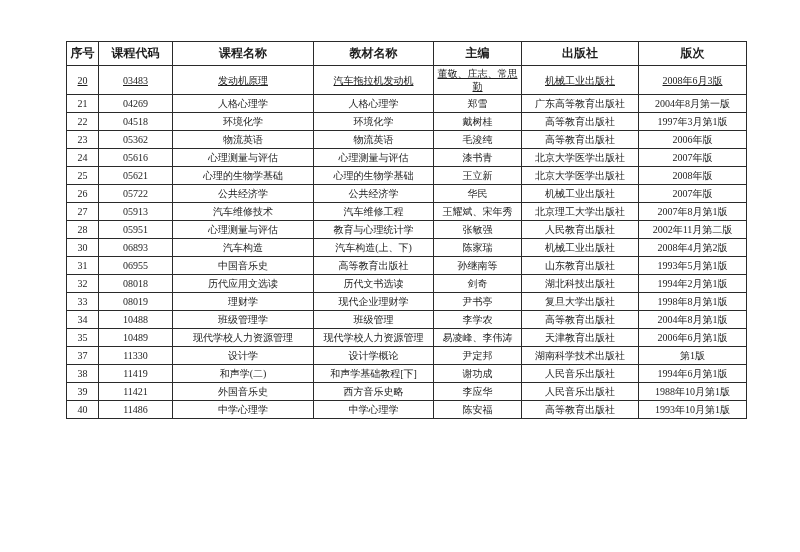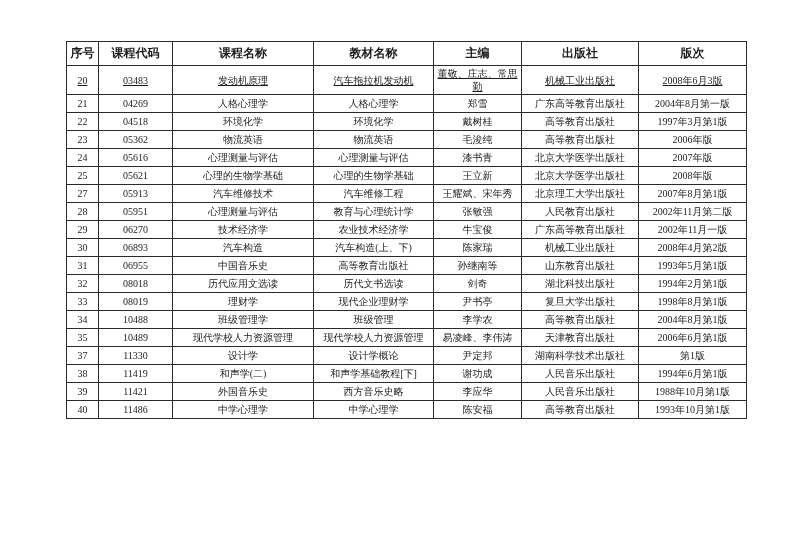--- a/index.html
+++ b/index.html
@@ -127,47 +127,47 @@
         <tr>
           <td>25</td>
           <td>05621</td>
           <td>心理的生物学基础</td>
           <td>心理的生物学基础</td>
           <td>王立新</td>
           <td>北京大学医学出版社</td>
           <td>2008年版</td>
         </tr>
         <tr>
+          <td>26</td>
+          <td>05722</td>
+          <td>公共经济学</td>
+          <td>公共经济学</td>
+          <td>华民</td>
+          <td>机械工业出版社</td>
+          <td>2007年版</td>
+        </tr>
+        <tr>
           <td>27</td>
           <td>05913</td>
           <td>汽车维修技术</td>
           <td>汽车维修工程</td>
           <td>王耀斌、宋年秀</td>
           <td>北京理工大学出版社</td>
           <td>2007年8月第1版</td>
         </tr>
         <tr>
           <td>28</td>
           <td>05951</td>
           <td>心理测量与评估</td>
           <td>教育与心理统计学</td>
           <td>张敏强</td>
           <td>人民教育出版社</td>
           <td>2002年11月第二版</td>
         </tr>
         <tr>
-          <td>29</td>
-          <td>06270</td>
-          <td>技术经济学</td>
-          <td>农业技术经济学</td>
-          <td>牛宝俊</td>
-          <td>广东高等教育出版社</td>
-          <td>2002年11月一版</td>
-        </tr>
-        <tr>
           <td>30</td>
           <td>06893</td>
           <td>汽车构造</td>
           <td>汽车构造(上、下)</td>
           <td>陈家瑞</td>
           <td>机械工业出版社</td>
           <td>2008年4月第2版</td>
         </tr>
         <tr>
           <td>31</td>

